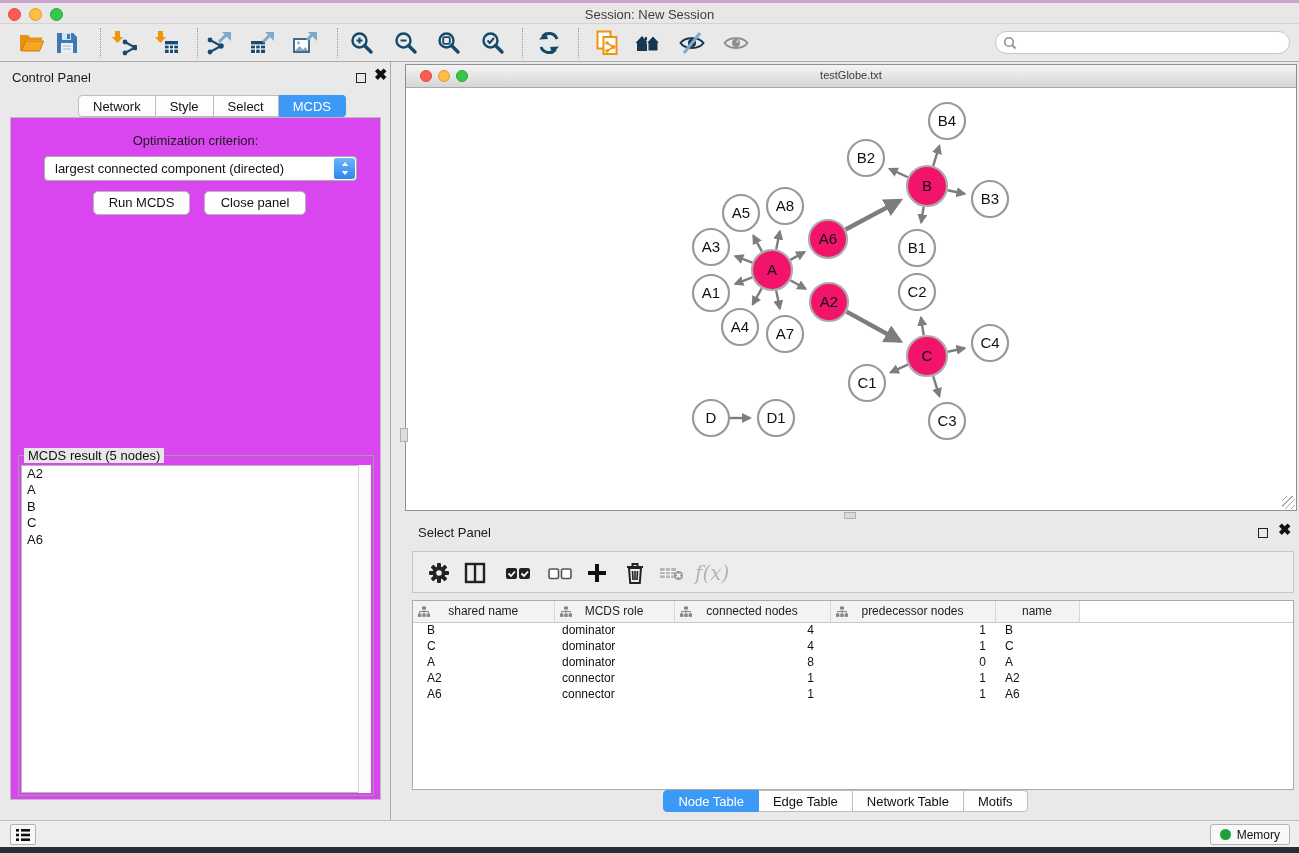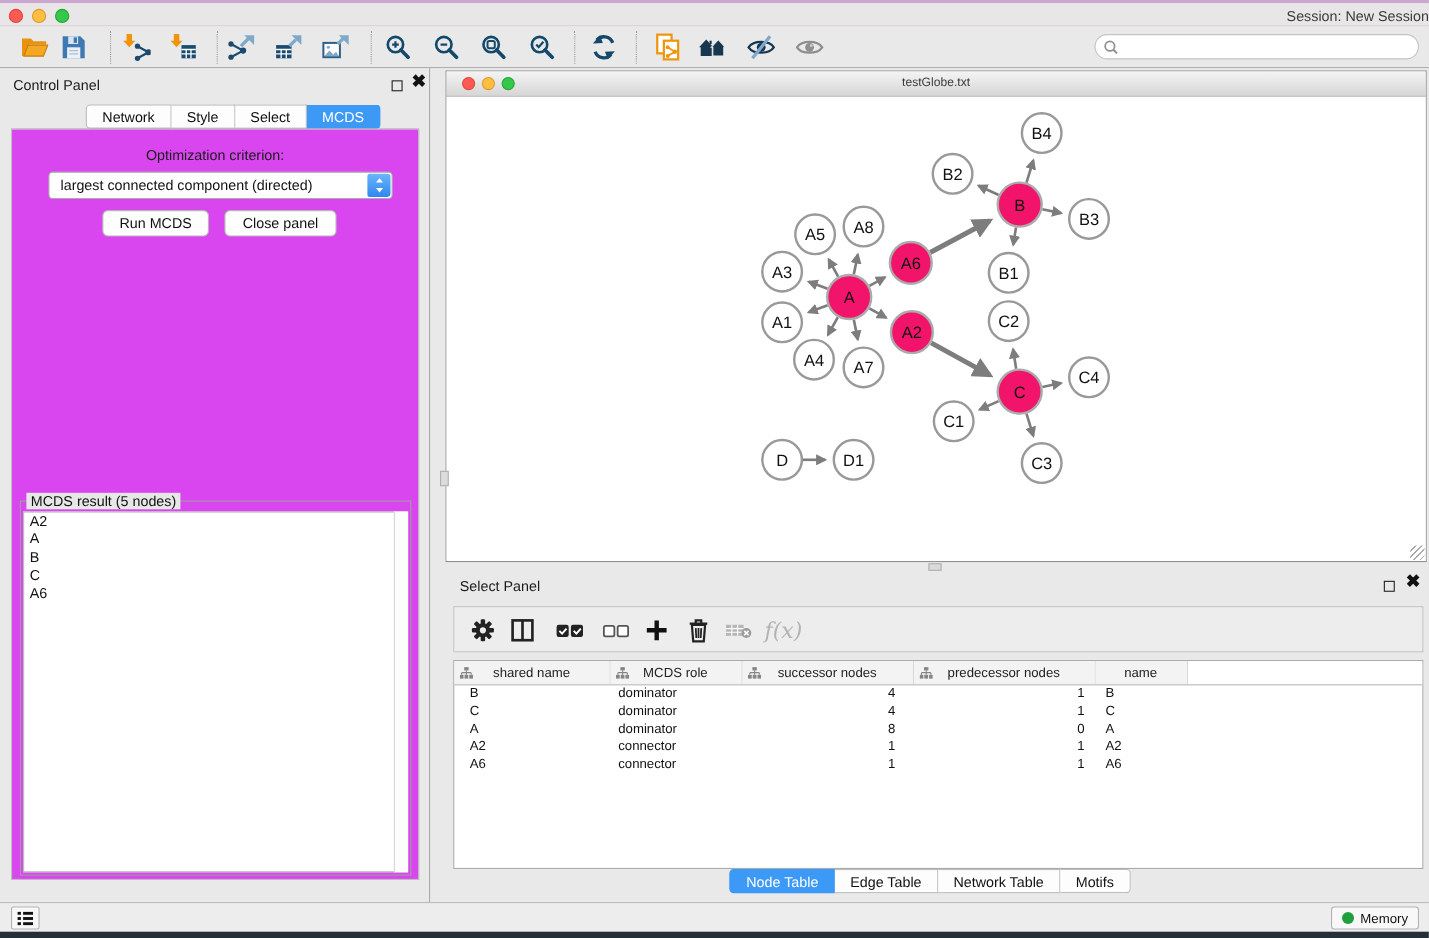--- a/index.html
+++ b/index.html
@@ -8,21 +8,21 @@
          font-family:"Liberation Sans", sans-serif; background:#E9E9E9; color:#1a1a1a; }
 
   
   .top-strip { position:absolute; left:0; top:0; width:1299px; height:3px; background:#cba6ce; }
   .titlebar { position:absolute; left:0; top:3px; width:1299px; height:21px; background:#e8e6e7; border-bottom:1px solid #d4d2d3; }
   .traffic { position:absolute; left:8px; top:5px; display:flex; gap:8px; }
   .tl { width:13px; height:13px; border-radius:50%; }
   .tl.red { background:#fc5a52; border:1px solid #dd4941; }
   .tl.yel { background:#fdbe41; border:1px solid #de9b2d; }
   .tl.grn { background:#35c84a; border:1px solid #27a436; }
-  .win-title { position:absolute; left:0; right:0; top:4px; text-align:right; font-size:13px; color:#3c3c3c; }
+  .win-title { position:absolute; left:0; right:0; top:4px; text-align:center; font-size:13px; color:#3c3c3c; }
 
   
   .toolbar { position:absolute; left:0; top:24px; width:1299px; height:38px; background:#e9e9e9; border-bottom:1px solid #a9a9a9; }
   .tbtn { position:absolute; top:5px; width:28px; height:28px; display:flex; align-items:center; justify-content:center; cursor:default; }
   .tsep { position:absolute; top:4px; height:30px; width:0; border-left:1px dotted #9a9a9a; }
   .searchwrap { position:absolute; left:995px; top:7px; width:295px; height:23px; background:#fff; border:1px solid #c4c4c4; border-radius:12px; }
   .searchwrap svg { position:absolute; left:7px; top:4px; }
   .searchwrap input { position:absolute; left:24px; top:1px; width:264px; height:19px; border:none; outline:none; font-size:12px; background:transparent; }
 
   
@@ -559,21 +559,21 @@
                     <rect x="4.3" y="7.5" width="3.4" height="3.4"></rect>
                     <rect x="8.6" y="7.5" width="3.4" height="3.4"></rect>
                   </g>
                   <g stroke="#858585" stroke-width="1">
                     <line x1="6" y1="3.5" x2="6" y2="5.5"></line>
                     <line x1="1.7" y1="5.5" x2="10.3" y2="5.5"></line>
                     <line x1="1.7" y1="5.5" x2="1.7" y2="7.5"></line>
                     <line x1="6" y1="5.5" x2="6" y2="7.5"></line>
                     <line x1="10.3" y1="5.5" x2="10.3" y2="7.5"></line>
                   </g>
-                </svg><span>successor nodes</span></th>
+                </svg><span>connected nodes</span></th>
               <th><svg width="12" height="12" viewBox="0 0 12 12">
                   <g fill="#858585">
                     <rect x="4" y="0.5" width="4" height="3"></rect>
                     <rect x="0" y="7.5" width="3.4" height="3.4"></rect>
                     <rect x="4.3" y="7.5" width="3.4" height="3.4"></rect>
                     <rect x="8.6" y="7.5" width="3.4" height="3.4"></rect>
                   </g>
                   <g stroke="#858585" stroke-width="1">
                     <line x1="6" y1="3.5" x2="6" y2="5.5"></line>
                     <line x1="1.7" y1="5.5" x2="10.3" y2="5.5"></line>

